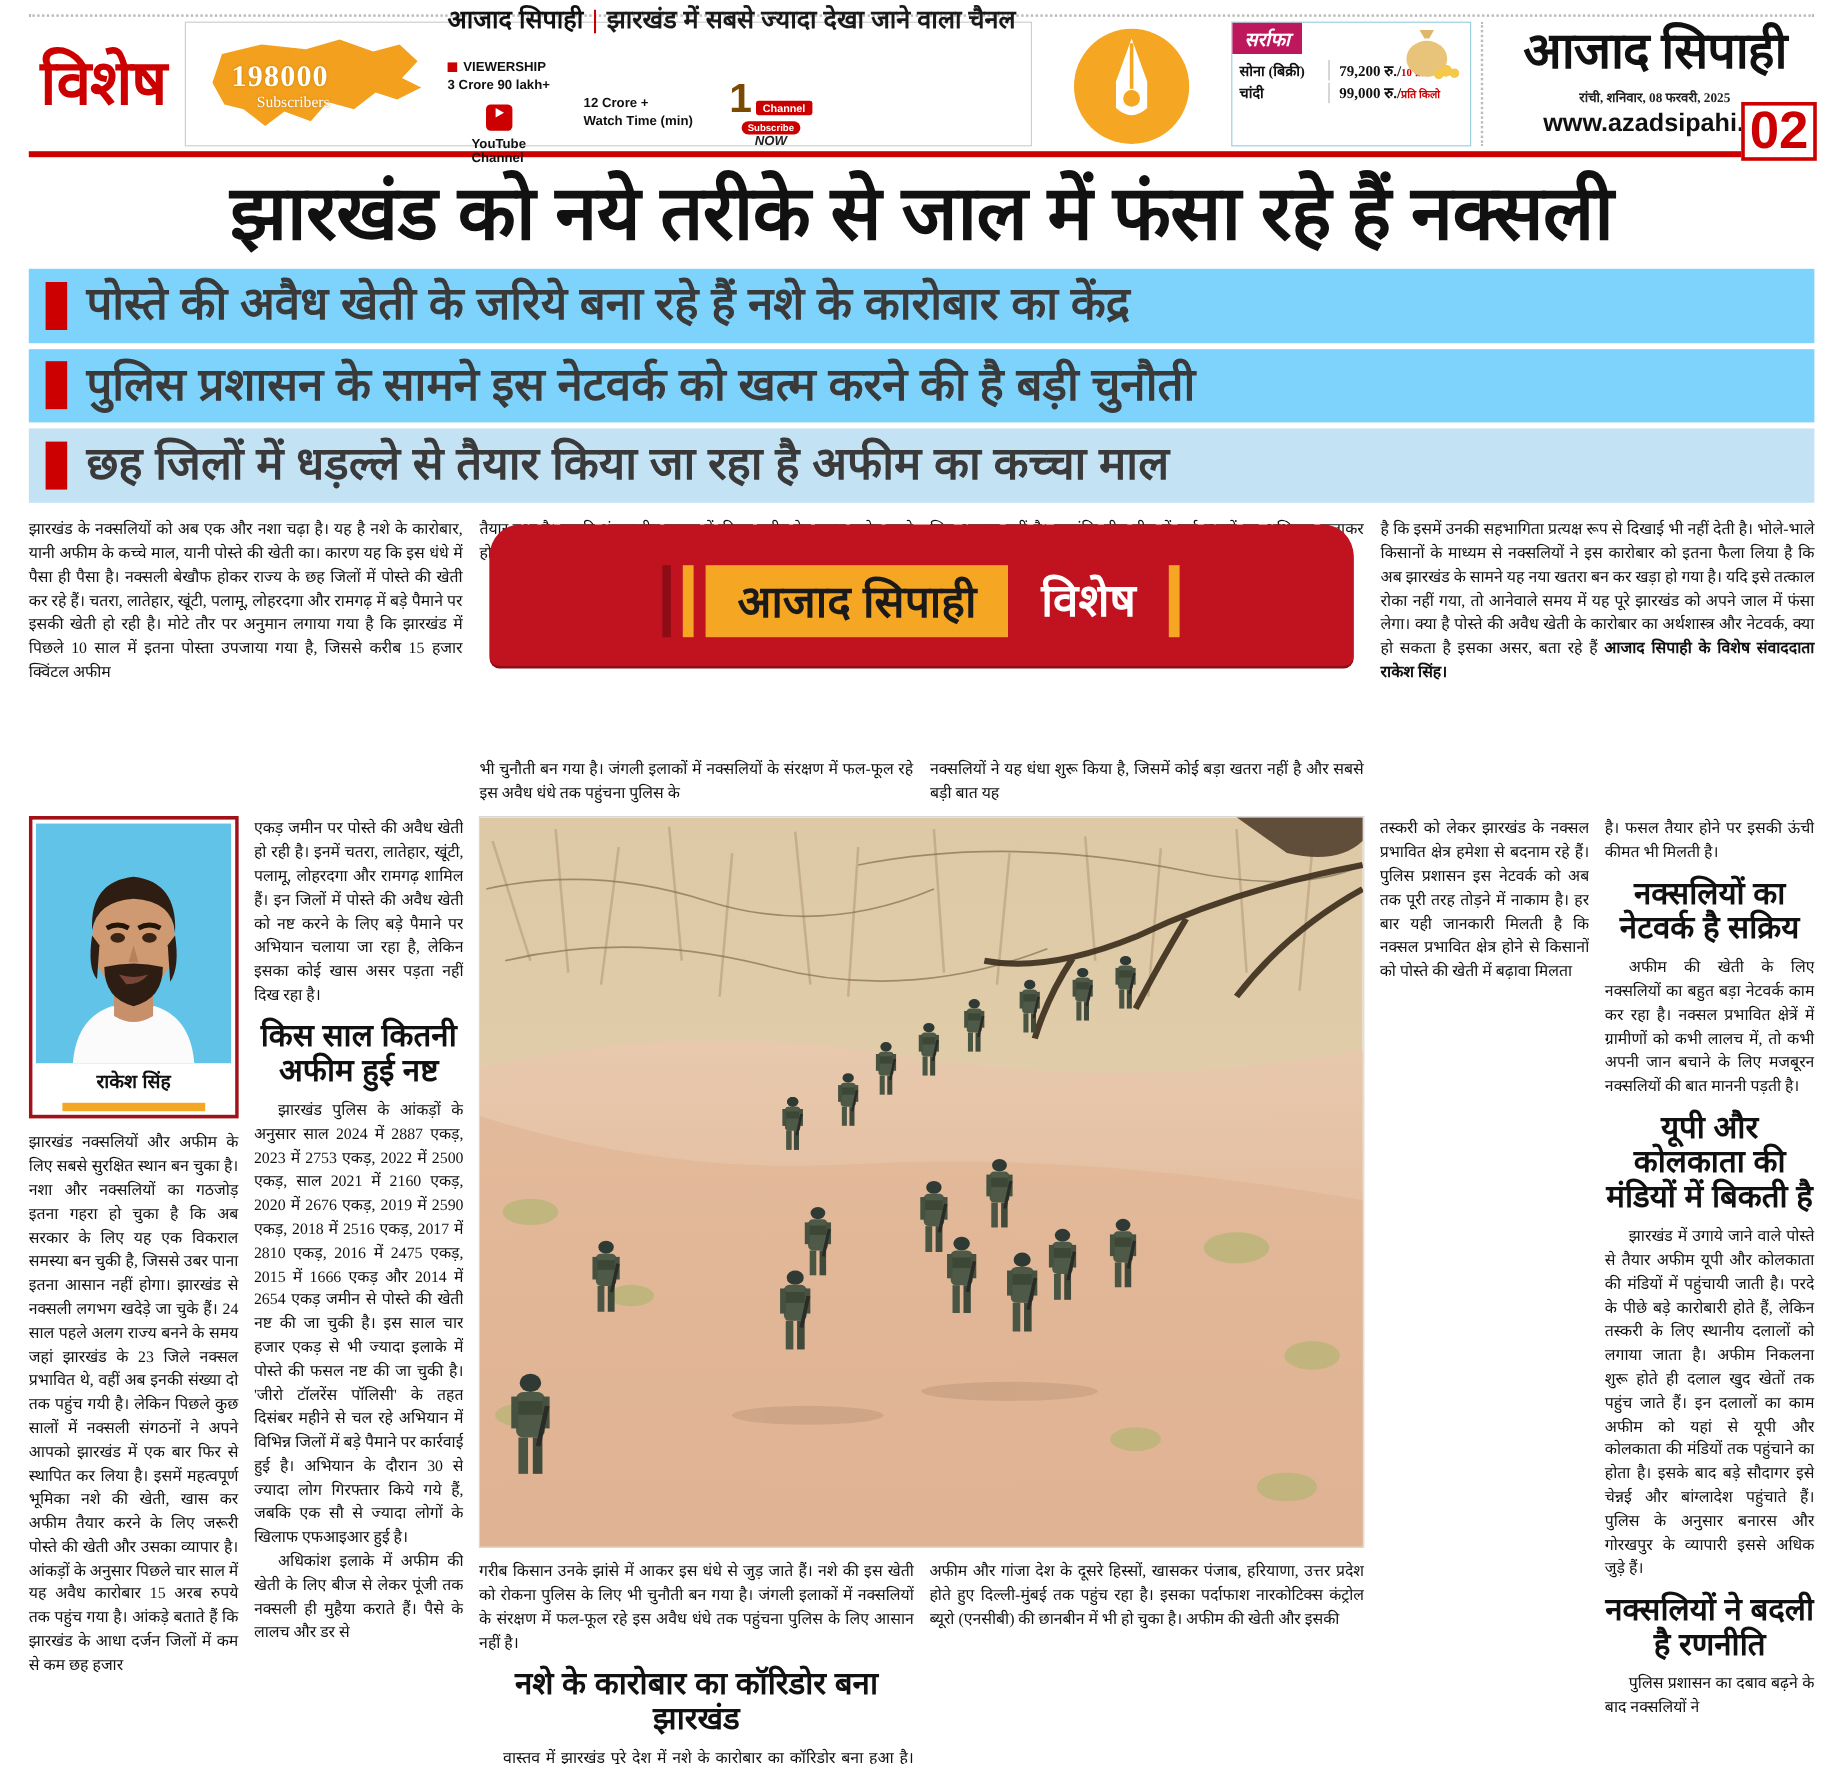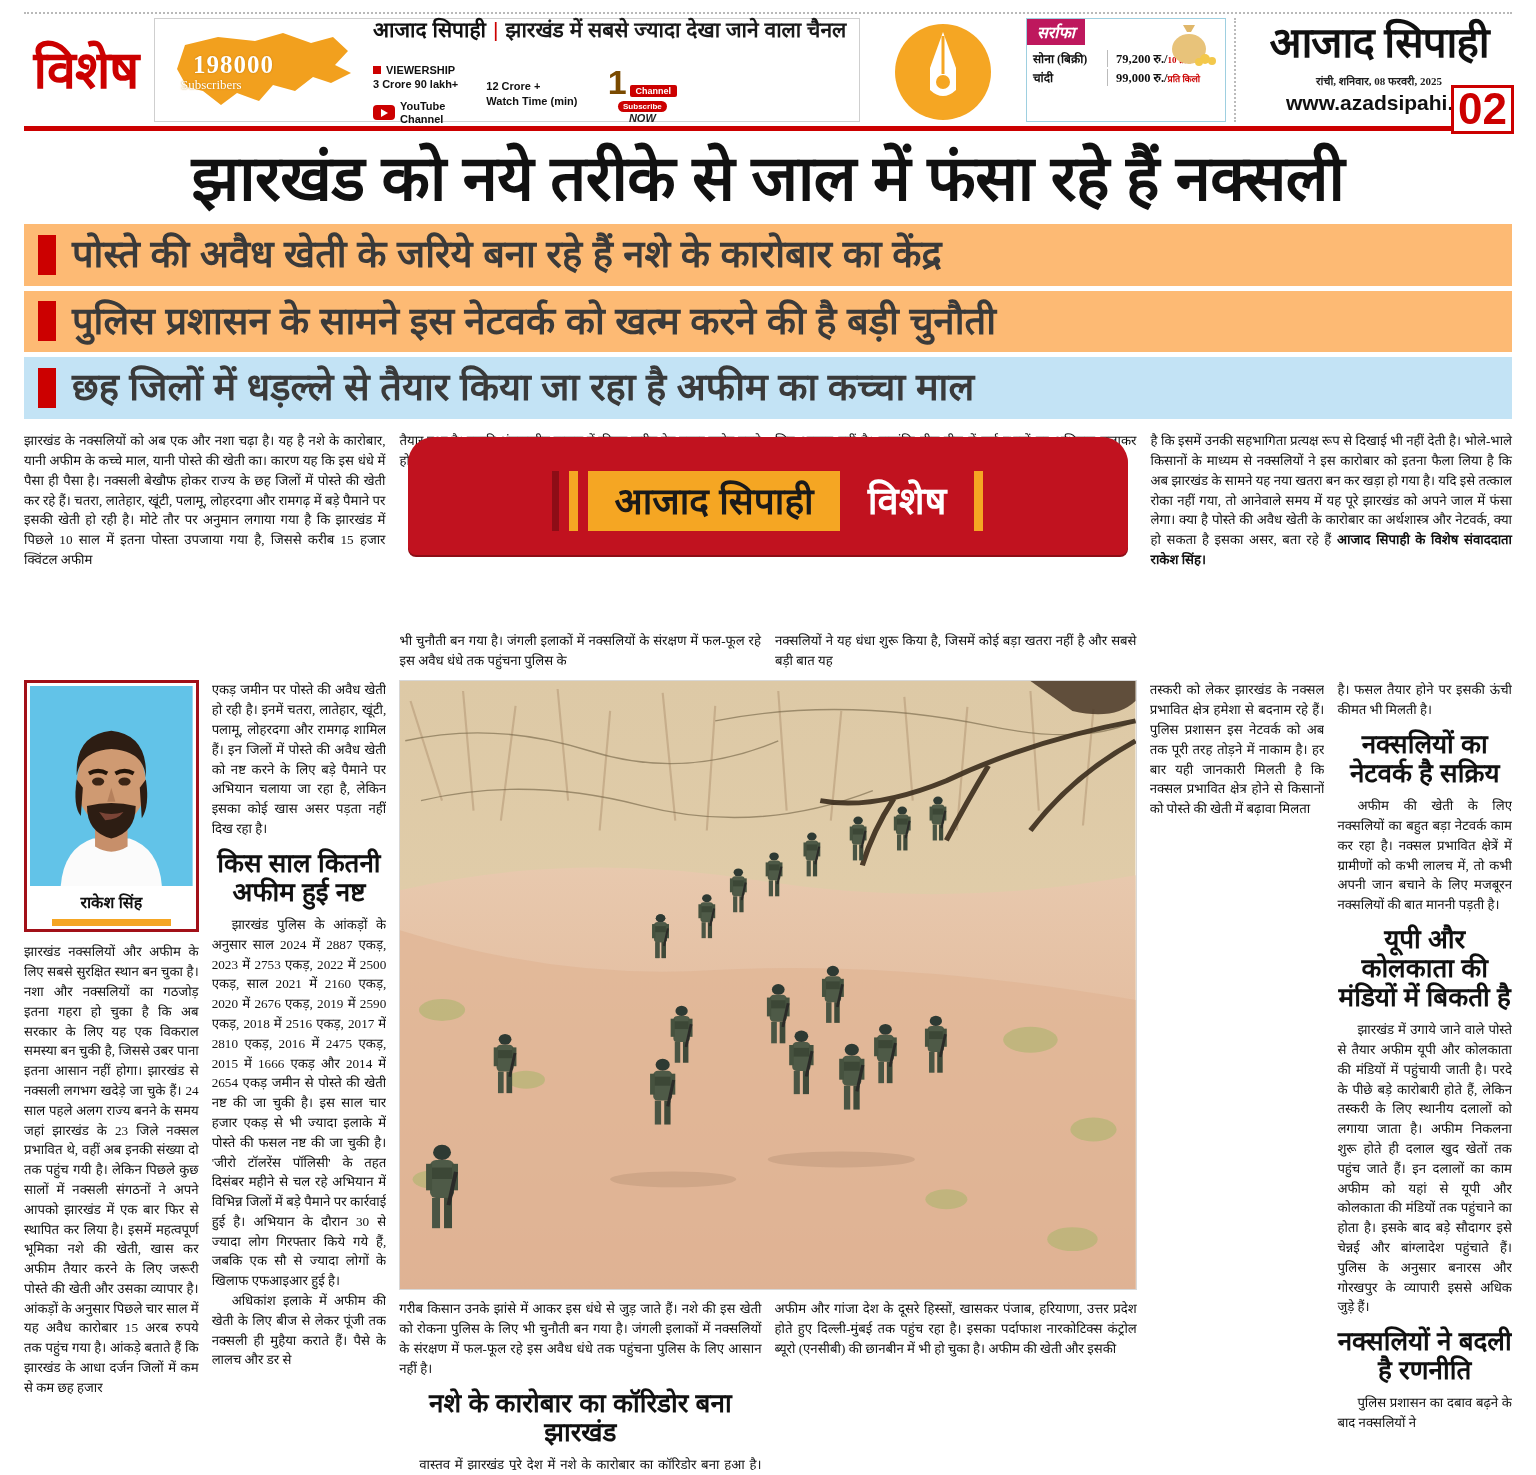--- a/index.html
+++ b/index.html
@@ -40,37 +40,37 @@
   .promo-map {
     position: relative; width: 200px; height: 90px; flex: 0 0 200px;
   }
   .promo-map svg { position: absolute; inset: 0; }
   .promo-map .subs {
     position: absolute; left: 18px; top: 26px;
     font-family: "Liberation Serif", serif; color: #fff;
     text-shadow: 0 0 2px #c47b00;
   }
   .promo-map .subs .n { font-size: 25px; font-weight: bold; letter-spacing: 1px; display:block;margin-left:12px; }
-  .promo-map .subs .s { font-size: 13px; display:block; margin-top:-2px; }
+  .promo-map .subs .s { font-size: 13px; display:block; margin-top:-2px;margin-left:33px; }
   .promo-right { flex: 1 1 auto; min-width: 0; }
   .promo-title {
     font-family: "Liberation Sans", sans-serif;
     font-weight: bold; font-size: 21px; color: #1a1a1a;
     white-space: nowrap; margin-bottom: 20px;
   }
   .promo-title .brand { color: #111; }
   .promo-title .sep { color: #cc0000; padding: 0 7px; font-weight: normal; }
   .promo-stats {
     display: flex; align-items: center; gap: 28px;
     font-family: "Liberation Sans", sans-serif; font-size: 11px; font-weight: bold;
   }
   .stat-block { line-height: 1.35; }
   .stat-block .lbl { display: flex; align-items: center; gap: 5px; }
   .sq { width: 8px; height: 8px; background: #cc0000; display: inline-block; }
-  .yt { display: flex; align-items: center; gap: 5px; margin-top: 8px; }
+  .yt { display: flex; align-items: center; gap: 5px; margin-top: 8px; flex-direction: column; }
   .yt-icon {
     width: 22px; height: 15px; background: #cc0000; border-radius: 4px;
     position: relative; flex: 0 0 22px;
   }
   .yt-icon::after {
     content: ""; position: absolute; left: 8px; top: 3.5px;
     border-left: 7px solid #fff; border-top: 4px solid transparent; border-bottom: 4px solid transparent;
   }
   .yt-txt { font-size: 11px; font-weight: bold; line-height: 1.15; }
   .badge-no1 {
@@ -141,21 +141,21 @@
   }
   .subhead {
     display: flex; align-items: center; gap: 16px;
     padding: 10px 14px; margin-bottom: 5px;
   }
   .subhead .bullet { width: 18px; height: 40px; background: #cc0000; flex: 0 0 18px; }
   .subhead .st {
     font-family: "Liberation Sans", sans-serif; font-weight: bold;
     font-size: 38px; color: #3a3a3a; line-height: 1.1;
   }
-  .sh-cream { background: #fdba74; }
+  .sh-cream { background: #7dd3fc; }
   .sh-blue  { background: #c3e3f5; }
 
   
   .lead {
     display: grid; grid-template-columns: repeat(4, 1fr); gap: 0 14px;
     margin-top: 12px; position: relative;
   }
   .lead .col { font-size: 13.2px; line-height: 1.5; text-align: justify; }
   .lead .col p { margin: 0; }
   .lead .spacer-c2 { height: 160px; }

